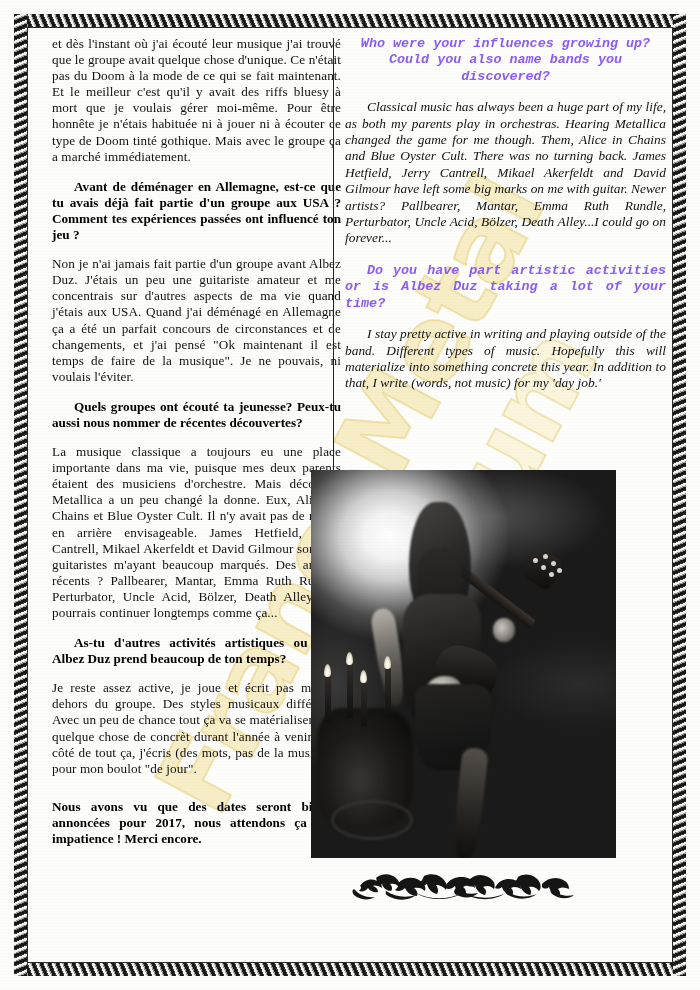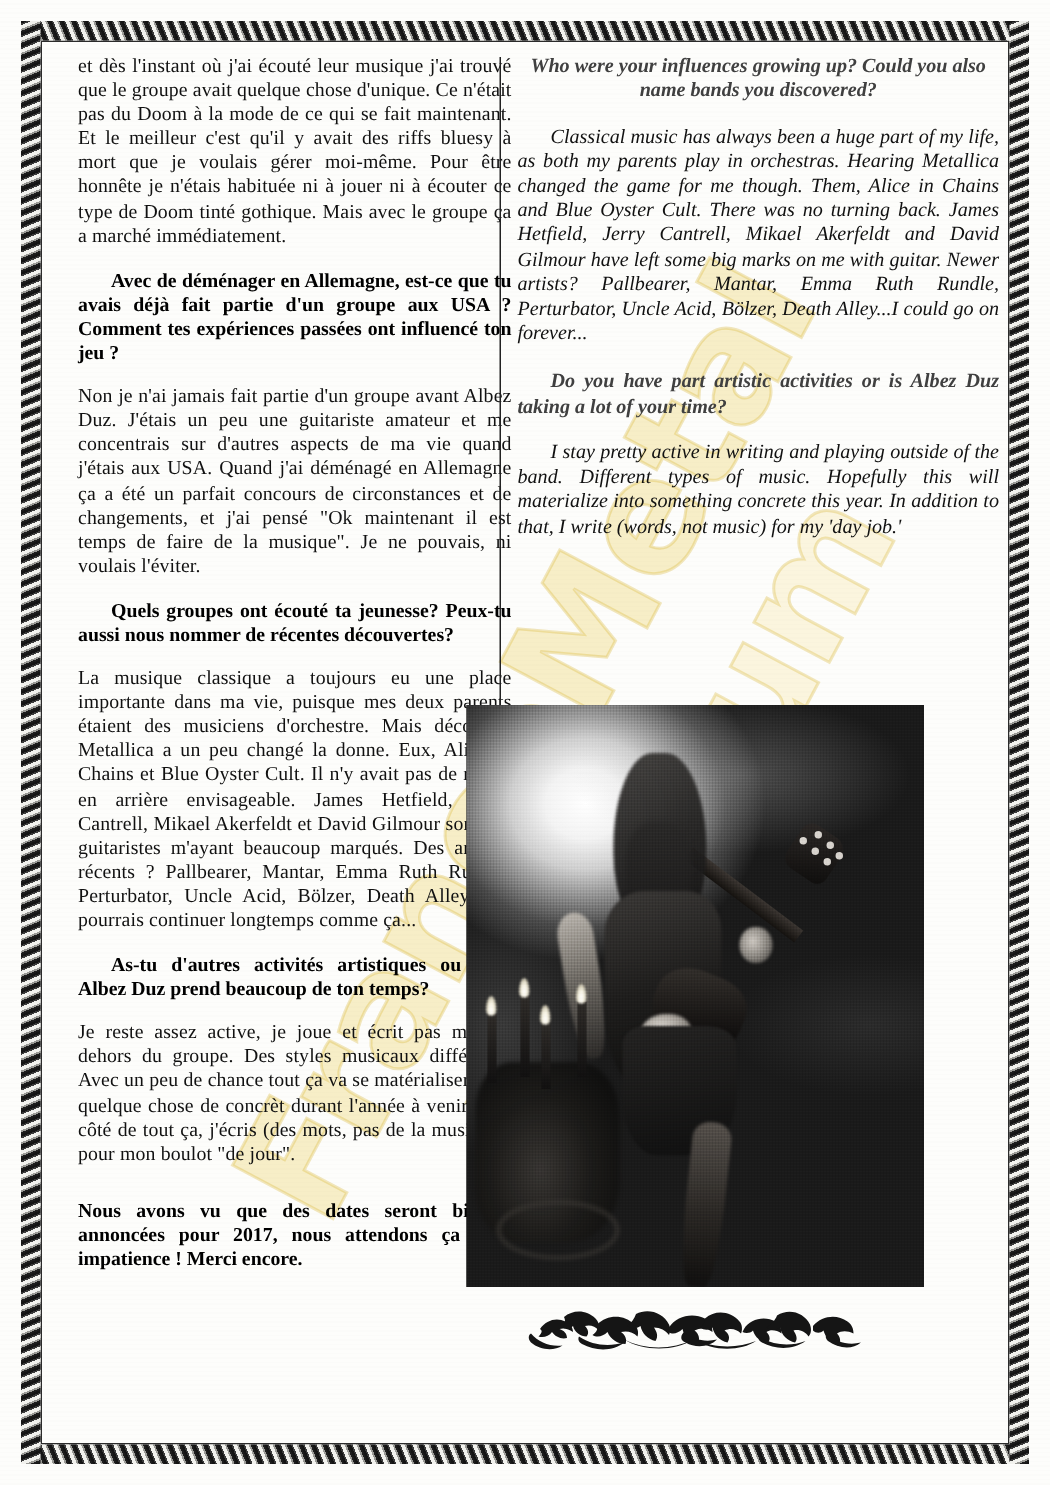--- a/index.html
+++ b/index.html
@@ -122,27 +122,27 @@
   
   .en-body {
     font-family: "Liberation Serif", "DejaVu Serif", serif;
     font-style: italic;
     font-size: 13.4px;
     line-height: 16.4px;
     text-align: justify;
     color: #111;
   }
   .en-q {
-    font-family: Liberation Serif, serif;
+    font-family: Liberation Mono, monospace;
     font-style: italic;
     font-weight: bold;
     font-size: 13.4px;
     line-height: 16.4px;
     text-align: center;
-    color: #404040;
+    color: #8b5cf6;
     margin-bottom: 14px;
   }
   .en-q.indent {
     text-align: justify;
     text-indent: 22px;
     margin-top: 16px;
   }
   .en-a { text-indent: 22px; margin-bottom: 11px; }
 
   
@@ -389,21 +389,21 @@
     <div class="wm-text">FranceMetal</div>
     <div class="wm-text b">Museum</div>
   </div>
 
   <div class="content">
 
     <div class="col-divider"></div>
 
     <div class="col-left">
       <p class="fr-body fr-a">et dès l'instant où j'ai écouté leur musique j'ai trouvé que le groupe avait quelque chose d'unique. Ce n'était pas du Doom à la mode de ce qui se fait maintenant. Et le meilleur c'est qu'il y avait des riffs bluesy à mort que je voulais gérer moi-même. Pour être honnête je n'étais habituée ni à jouer ni à écouter ce type de Doom tinté gothique. Mais avec le groupe ça a marché immédiatement.</p>
-      <p class="fr-q">Avec de déménager en Allemagne, est-ce que tu avais déjà fait partie d'un groupe aux USA ? Comment tes expériences passées ont influencé ton jeu ?</p>
+      <p class="fr-q">Avant de déménager en Allemagne, est-ce que tu avais déjà fait partie d'un groupe aux USA ? Comment tes expériences passées ont influencé ton jeu ?</p>
       <p class="fr-body fr-a">Non je n'ai jamais fait partie d'un groupe avant Albez Duz. J'étais un peu une guitariste amateur et me concentrais sur d'autres aspects de ma vie quand j'étais aux USA. Quand j'ai déménagé en Allemagne ça a été un parfait concours de circonstances et de changements, et j'ai pensé "Ok maintenant il est temps de faire de la musique". Je ne pouvais, ni voulais l'éviter.</p>
       <p class="fr-q">Quels groupes ont écouté ta jeunesse? Peux-tu aussi nous nommer de récentes découvertes?</p>
       <p class="fr-body fr-a">La musique classique a toujours eu une place importante dans ma vie, puisque mes deux parents étaient des musiciens d'orchestre. Mais découvrir Metallica a un peu changé la donne. Eux, Alice in Chains et Blue Oyster Cult. Il n'y avait pas de retour en arrière envisageable. James Hetfield, Jerry Cantrell, Mikael Akerfeldt et David Gilmour sont des guitaristes m'ayant beaucoup marqués. Des artistes récents ? Pallbearer, Mantar, Emma Ruth Rundle, Perturbator, Uncle Acid, Bölzer, Death Alley... Je pourrais continuer longtemps comme ça...</p>
       <p class="fr-q">As-tu d'autres activités artistiques ou bien Albez Duz prend beaucoup de ton temps?</p>
       <p class="fr-body fr-a">Je reste assez active, je joue et écrit pas mal en dehors du groupe. Des styles musicaux différents. Avec un peu de chance tout ça va se matérialiser dans quelque chose de concrèt durant l'année à venir. Et à côté de tout ça, j'écris (des mots, pas de la musique), pour mon boulot "de jour".</p>
       <p class="fr-q" style="text-indent:0; margin-top:22px;">Nous avons vu que des dates seront bientôt annoncées pour 2017, nous attendons ça avec impatience ! Merci encore.</p>
     </div>
 
     <div class="col-right">
       <p class="en-q">Who were your influences growing up? Could you also name bands you discovered?</p>

